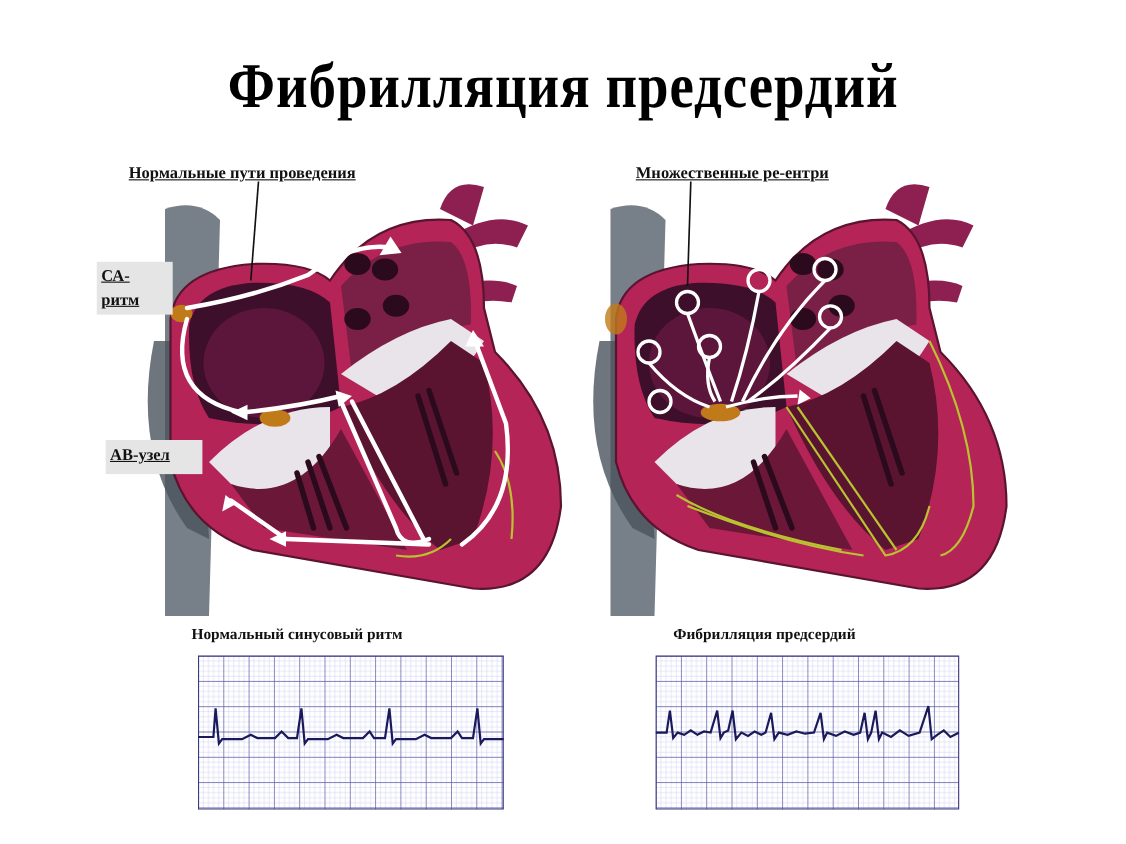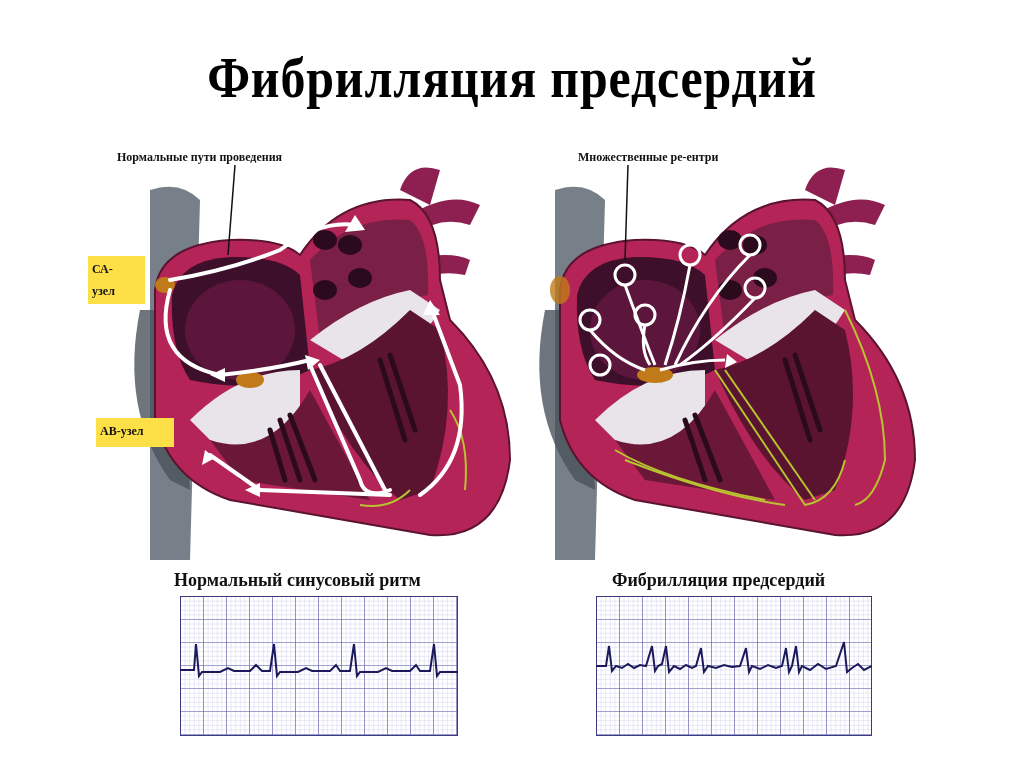--- a/index.html
+++ b/index.html
@@ -1,21 +1,21 @@
 <!DOCTYPE html>
 <html><head>
 <meta charset="utf-8">
 <style>
   html,body{margin:0;padding:0;background:#ffffff;}
   body{width:1024px;height:767px;position:relative;overflow:hidden;font-family:"Liberation Serif","DejaVu Serif",serif;}
   .title{position:absolute;left:0;top:44px;width:1024px;text-align:center;font-size:58px;font-weight:bold;letter-spacing:1px;color:#000;transform:scaleX(0.86);transform-origin:center;}
-  .lbl{position:absolute;font-weight:bold;color:#111;font-size:12px;white-space:nowrap;}
-  .lbl-box{background:#fde047;padding:2px 4px;margin-top:18px;}
+  .lbl{position:absolute;font-weight:bold;color:#111;font-size:15px;white-space:nowrap;text-decoration:underline;}
+  .lbl-box{background:#e5e5e5;padding:2px 4px;}
   svg{position:absolute;}
-  .ecg-title{position:absolute;font-weight:bold;font-size:18px;color:#111;white-space:nowrap;}
+  .ecg-title{position:absolute;font-weight:bold;font-size:14px;color:#111;white-space:nowrap;}
 </style>
 </head>
 <body>
 
 <div class="title">Фибрилляция предсердий</div>
 
 <div class="lbl" style="left:117px;top:150px;">Нормальные пути проведения</div>
 <svg width="420" height="400" viewBox="0 0 420 400" style="left:110px;top:160px;">
 
   <path d="M40 30 Q70 20 90 40 L80 400 L40 400 Z" fill="#5f6973" opacity="0.85"></path>
@@ -72,21 +72,21 @@
     <polygon points="115,208 100,215 115,222"></polygon>
     <polygon points="210,200 195,195 198,210"></polygon>
     <polygon points="320,140 330,155 313,155"></polygon>
     <polygon points="150,323 135,330 150,337"></polygon>
     <polygon points="95,290 92,305 105,298"></polygon>
   </g>
   <line x1="125" y1="5" x2="118" y2="95" stroke="#111" stroke-width="1.5"></line>
 </svg>
 <div class="lbl lbl-box" style="left:88px;top:238px;line-height:22px;padding-right:30px;">
   <div>СА-</div>
-  <div>узел</div>
+  <div>ритм</div>
 </div>
 <div class="lbl lbl-box" style="left:96px;top:400px;padding:6px 30px 8px 4px;">АВ-узел</div>
 
 <div class="lbl" style="left:578px;top:150px;">Множественные ре-ентри</div>
 <svg width="420" height="400" viewBox="0 0 420 400" style="left:515px;top:160px;">
   <path d="M40 30 Q70 20 90 40 L80 400 L40 400 Z" fill="#5f6973" opacity="0.85"></path>
   <path d="M30 150 Q10 250 60 320 L80 330 L70 150 Z" fill="#4a535c" opacity="0.8"></path>
   <path d="M290 30 Q300 0 330 10 L320 45 Z" fill="#8d2050"></path>
   <path d="M300 55 Q340 30 370 45 L360 65 Q330 55 305 75 Z" fill="#8d2050"></path>
   <path d="M300 100 Q340 90 360 100 L355 115 Q330 110 305 120 Z" fill="#8d2050"></path>

